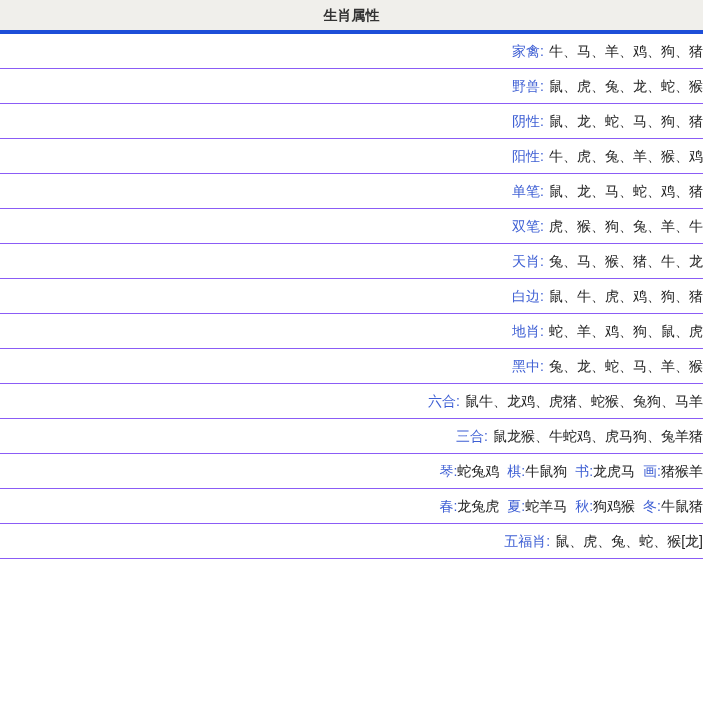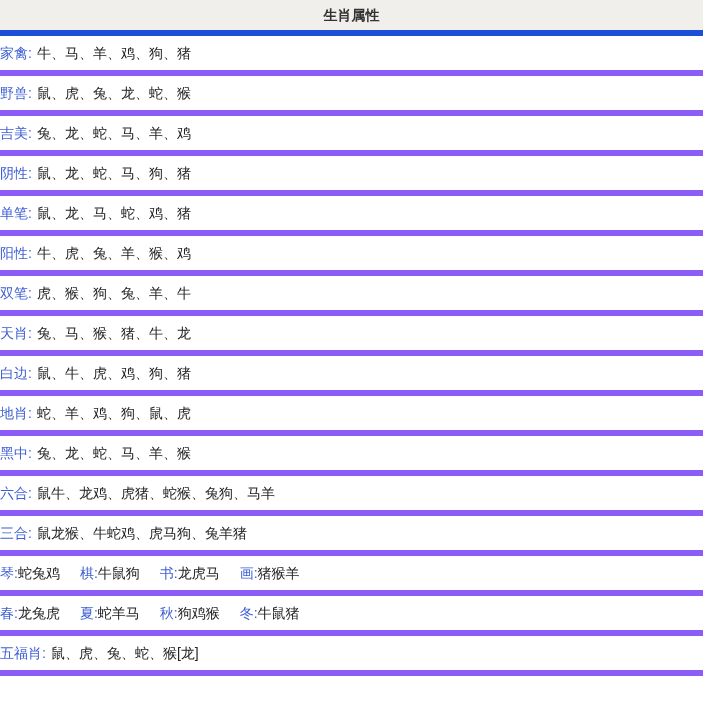--- a/index.html
+++ b/index.html
@@ -15,63 +15,62 @@
     font-family: "Liberation Sans", sans-serif;
   }
   .zodiac-table {
     width: 100%;
   }
   .table-header {
     height: 30px;
     line-height: 30px;
     text-align: center;
     background: #f0efeb;
-    border-bottom: 6px solid #1d4ed8;
+    border-bottom: 4px solid #1d4ed8;
     font-size: 14px;
     font-weight: bold;
     color: #333333;
   }
   .attr-row {
     height: 34px;
     line-height: 34px;
-    border-bottom: 6px solid #8b5cf6;
-    text-align: left;
+    border-bottom: 1px solid #8b5cf6;
+    text-align: right;
     font-size: 14px;
     color: #222222;
     white-space: pre;
   }
   .segment {
     display: inline;
   }
   .segment + .segment {
-    margin-left: 20px;
+    margin-left: 8px;
   }
   .seg-label {
     color: #3e5fd4;
   }
   .attr-row:not(.compact) .seg-label {
     margin-right: 5px;
   }
   .seg-text {
     color: #222222;
   }
 </style>
 </head>
 <body>
 
 <div class="page">
   <div class="zodiac-table">
     <div class="table-header">生肖属性</div>
     <div id="rows">
         <div class="attr-row"><span class="segment"><span class="seg-label">家禽:</span><span class="seg-text">牛、马、羊、鸡、狗、猪</span></span></div>
         <div class="attr-row"><span class="segment"><span class="seg-label">野兽:</span><span class="seg-text">鼠、虎、兔、龙、蛇、猴</span></span></div>
-        <div class="attr-row"><span class="segment"><span class="seg-label">吉美:</span><span class="seg-text">兔、龙、蛇、马、羊、鸡</span></span></div>
         <div class="attr-row"><span class="segment"><span class="seg-label">阴性:</span><span class="seg-text">鼠、龙、蛇、马、狗、猪</span></span></div>
+        <div class="attr-row"><span class="segment"><span class="seg-label">阳性:</span><span class="seg-text">牛、虎、兔、羊、猴、鸡</span></span></div>
         <div class="attr-row"><span class="segment"><span class="seg-label">单笔:</span><span class="seg-text">鼠、龙、马、蛇、鸡、猪</span></span></div>
-        <div class="attr-row"><span class="segment"><span class="seg-label">阳性:</span><span class="seg-text">牛、虎、兔、羊、猴、鸡</span></span></div>
         <div class="attr-row"><span class="segment"><span class="seg-label">双笔:</span><span class="seg-text">虎、猴、狗、兔、羊、牛</span></span></div>
         <div class="attr-row"><span class="segment"><span class="seg-label">天肖:</span><span class="seg-text">兔、马、猴、猪、牛、龙</span></span></div>
         <div class="attr-row"><span class="segment"><span class="seg-label">白边:</span><span class="seg-text">鼠、牛、虎、鸡、狗、猪</span></span></div>
         <div class="attr-row"><span class="segment"><span class="seg-label">地肖:</span><span class="seg-text">蛇、羊、鸡、狗、鼠、虎</span></span></div>
         <div class="attr-row"><span class="segment"><span class="seg-label">黑中:</span><span class="seg-text">兔、龙、蛇、马、羊、猴</span></span></div>
         <div class="attr-row"><span class="segment"><span class="seg-label">六合:</span><span class="seg-text">鼠牛、龙鸡、虎猪、蛇猴、兔狗、马羊</span></span></div>
         <div class="attr-row"><span class="segment"><span class="seg-label">三合:</span><span class="seg-text">鼠龙猴、牛蛇鸡、虎马狗、兔羊猪</span></span></div>
         <div class="attr-row compact"><span class="segment"><span class="seg-label">琴:</span><span class="seg-text">蛇兔鸡</span></span><span class="segment"><span class="seg-label">棋:</span><span class="seg-text">牛鼠狗</span></span><span class="segment"><span class="seg-label">书:</span><span class="seg-text">龙虎马</span></span><span class="segment"><span class="seg-label">画:</span><span class="seg-text">猪猴羊</span></span></div>
         <div class="attr-row compact"><span class="segment"><span class="seg-label">春:</span><span class="seg-text">龙兔虎</span></span><span class="segment"><span class="seg-label">夏:</span><span class="seg-text">蛇羊马</span></span><span class="segment"><span class="seg-label">秋:</span><span class="seg-text">狗鸡猴</span></span><span class="segment"><span class="seg-label">冬:</span><span class="seg-text">牛鼠猪</span></span></div>
         <div class="attr-row"><span class="segment"><span class="seg-label">五福肖:</span><span class="seg-text">鼠、虎、兔、蛇、猴[龙]</span></span></div>

